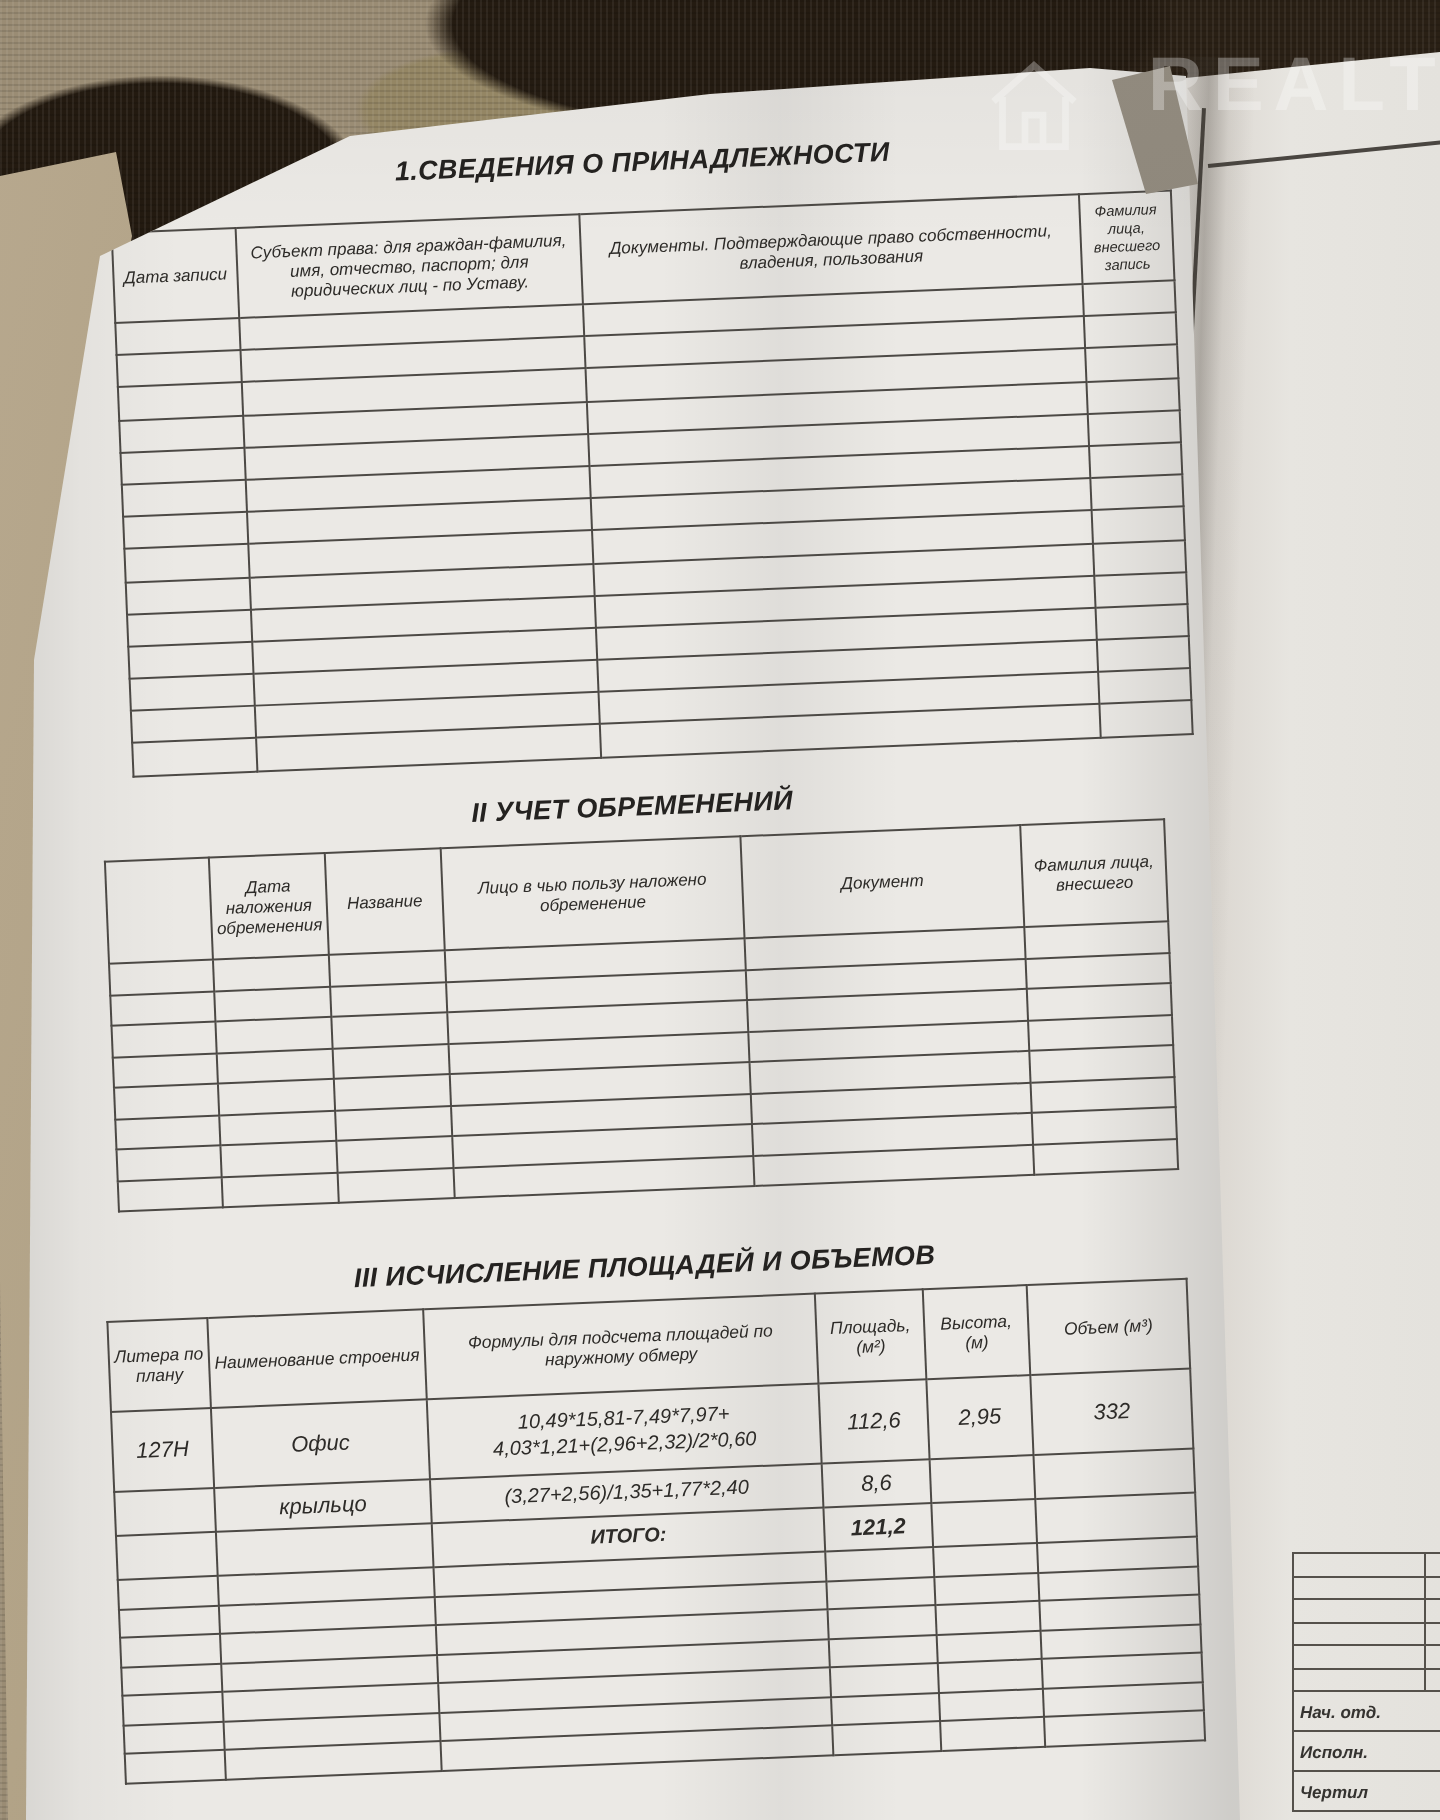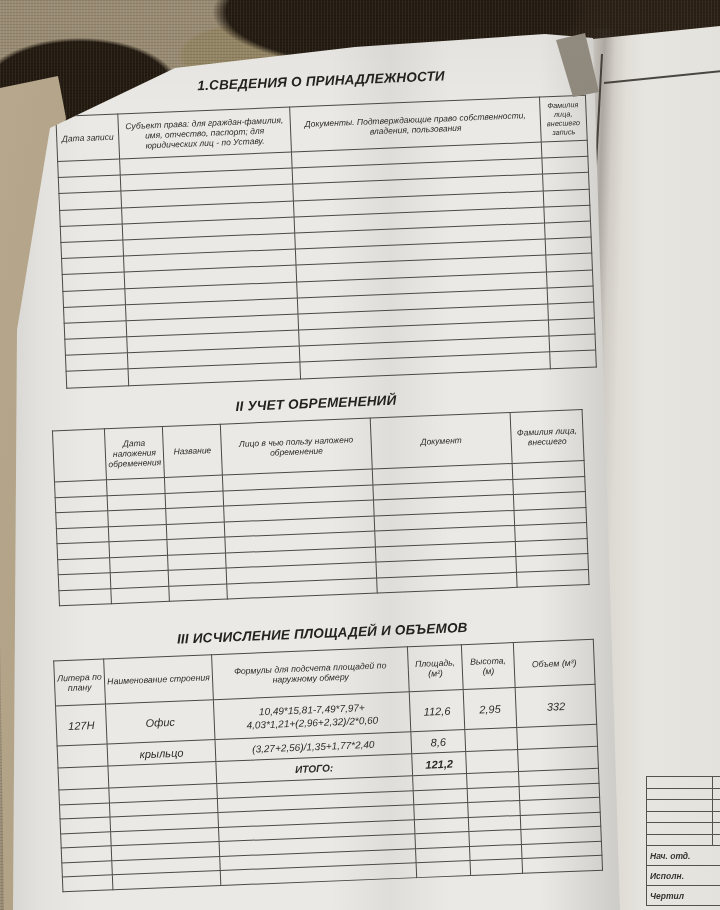--- a/index.html
+++ b/index.html
@@ -484,14 +484,20 @@
               <td></td>
             </tr>
           </tbody>
       </table>
 
     </div>
   </div>
 
   <div class="tape"></div>
 
+  <div class="watermark">
+    <svg class="wm-house" viewBox="0 0 24 24">
+      <path d="M3 11 L12 3 L21 11 M5 10 V21 H19 V10 M10 21 V14 H14 V21" fill="none" stroke="currentColor" stroke-width="1.5"></path>
+    </svg>
+    <div class="wm-text">REALT</div>
+  </div>
 
 </div>
 
 </body></html>

